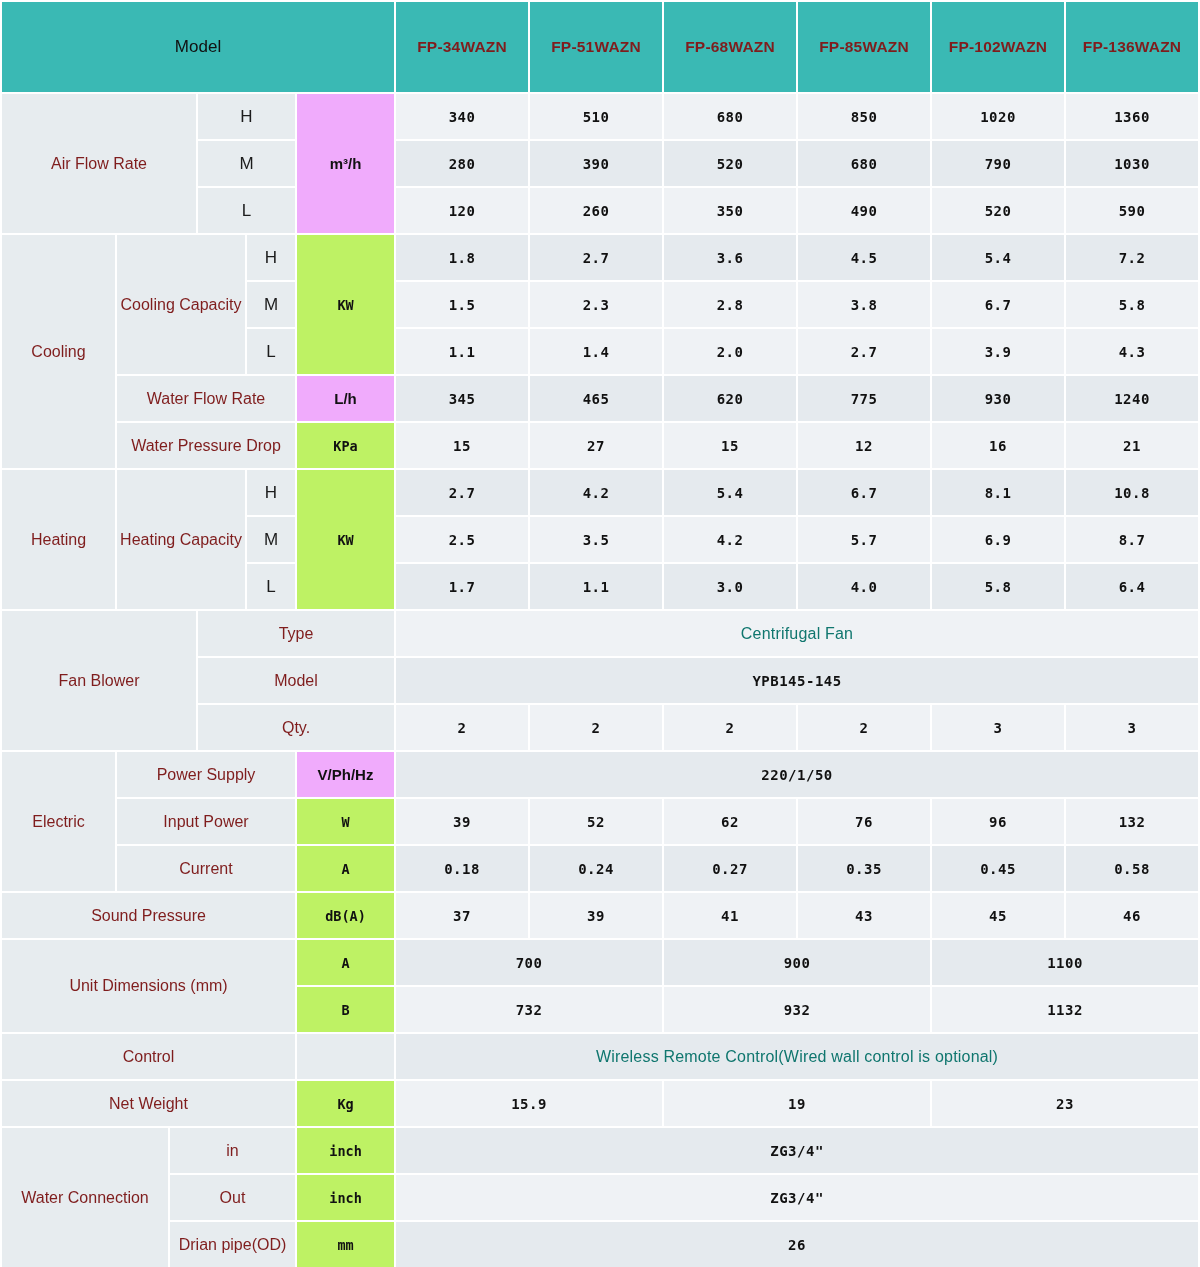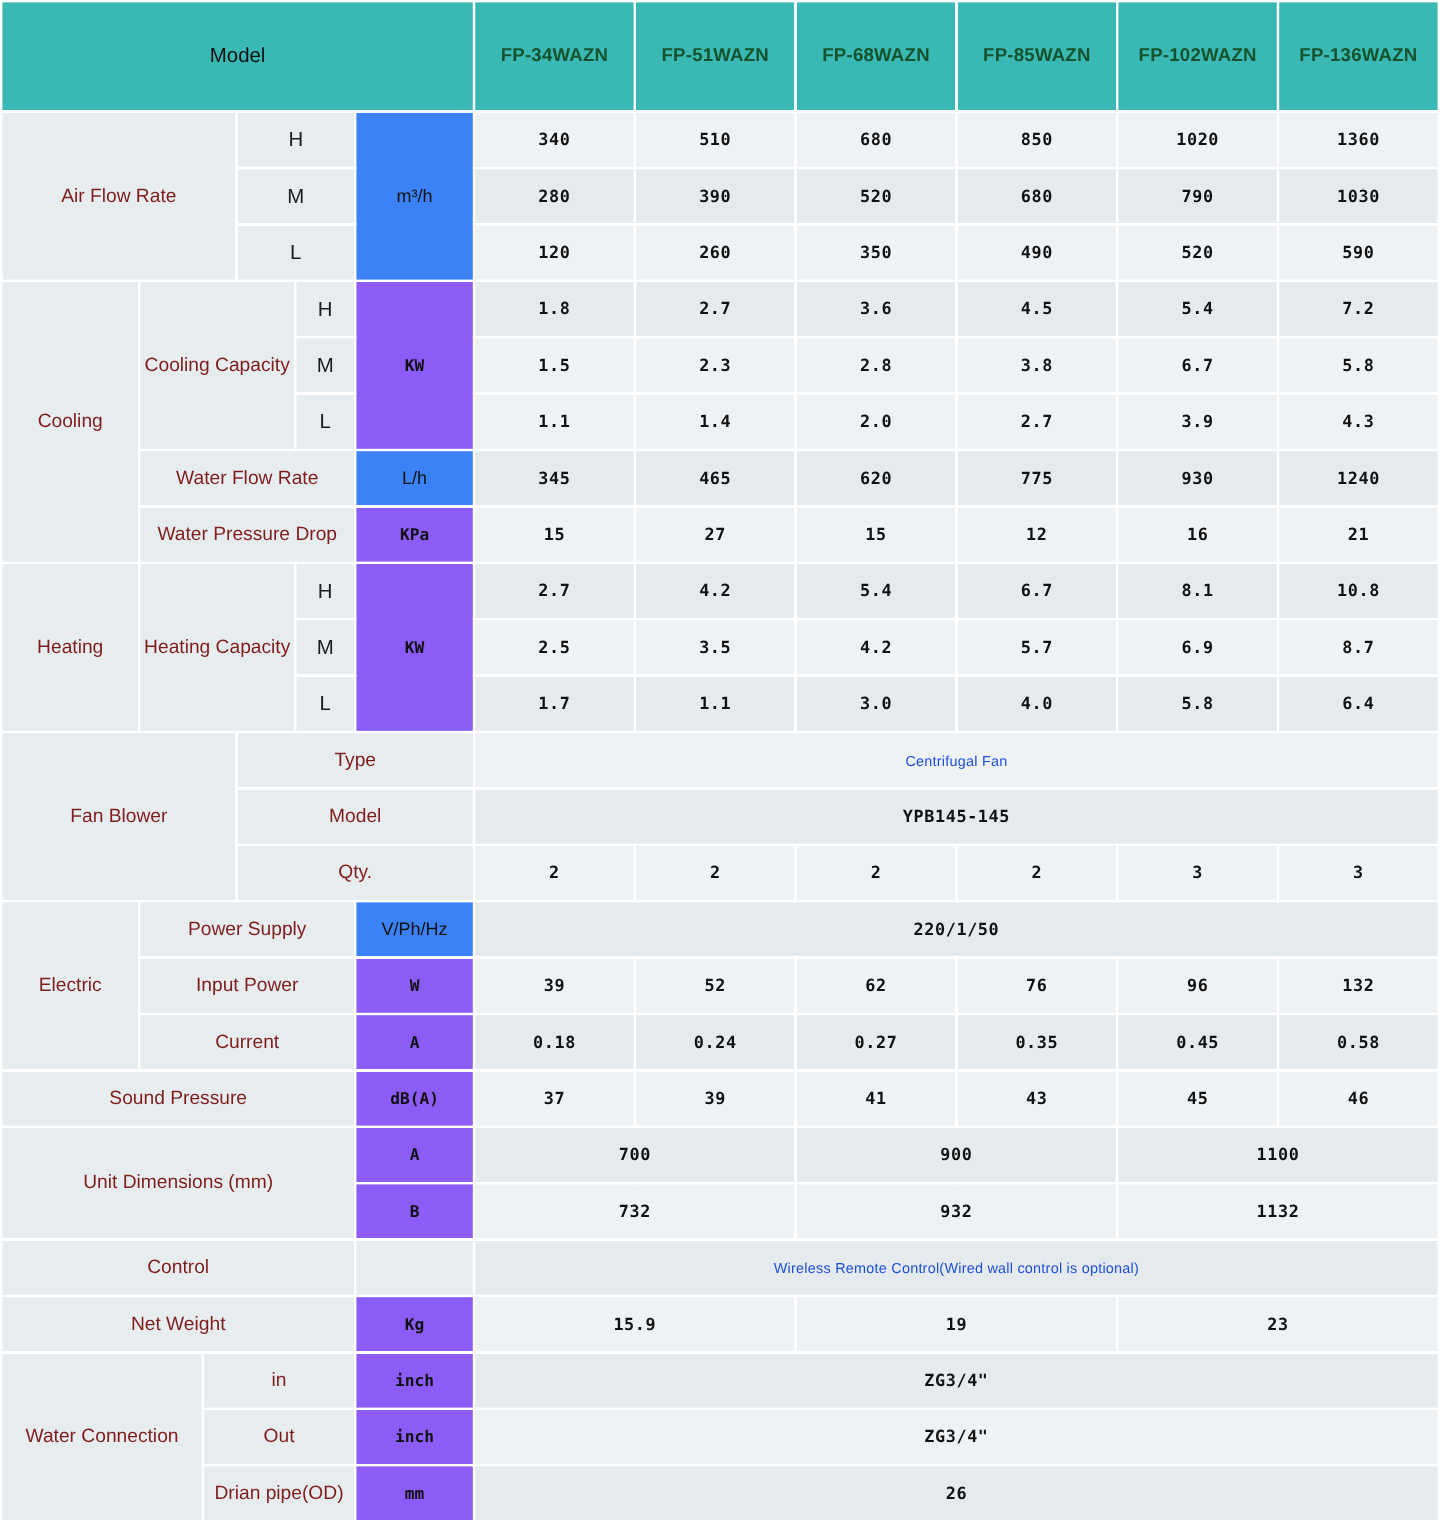--- a/index.html
+++ b/index.html
@@ -2,29 +2,29 @@
 <html><head>
 <meta charset="utf-8">
 <style>
   html,body{margin:0;padding:0;background:#fff;}
   body{width:1200px;font-family:"Liberation Sans",sans-serif;color:#161616;}
   table{border-collapse:collapse;width:1200px;table-layout:fixed;}
   th,td{border:2px solid #ffffff;text-align:center;vertical-align:middle;padding:0;overflow:hidden;}
   thead th{height:90px;background:#3ab9b4;}
   tbody td{height:45px;}
   .model-label{font-weight:400;font-size:17px;color:#111;}
-  .model-name{color:#14532d;font-weight:bold;font-size:15.5px;letter-spacing:.2px;}
+  .model-name{color:#7f1d1d;font-weight:bold;font-size:15.5px;letter-spacing:.2px;}
   .lab{background:#e7ecef;font-size:16px;font-weight:400;color:#7f1d1d;}
   .speed{background:#e7ecef;font-size:17px;font-weight:400;color:#1c1c1c;}
-  .unit{background:#8b5cf6;font-family:"DejaVu Sans Mono",monospace;font-weight:bold;font-size:13.5px;color:#111;}
-  .unit-sans{background:#3b82f6;font-family:"Liberation Sans",sans-serif;font-weight:normal;font-size:15px;color:#111;}
+  .unit{background:#bef264;font-family:"DejaVu Sans Mono",monospace;font-weight:bold;font-size:13.5px;color:#111;}
+  .unit-sans{background:#f0abfc;font-family:"Liberation Sans",sans-serif;font-weight:bold;font-size:15px;color:#111;}
   .vl{background:#eff2f5;}
   .vd{background:#e5eaee;}
   .val{font-family:"DejaVu Sans Mono",monospace;font-weight:bold;font-size:14px;color:#111;letter-spacing:.5px;}
-  .txt{font-size:12px;font-weight:400;color:#1d4ed8;letter-spacing:.2px;margin-left:25px;}
+  .txt{font-size:16px;font-weight:400;color:#0f766e;letter-spacing:.2px;margin-left:25px;}
 </style>
 </head>
 <body>
 
 <table>
   <colgroup>
     <col style="width:115px">
       <col style="width:53px">
       <col style="width:28px">
     <col style="width:49px">

